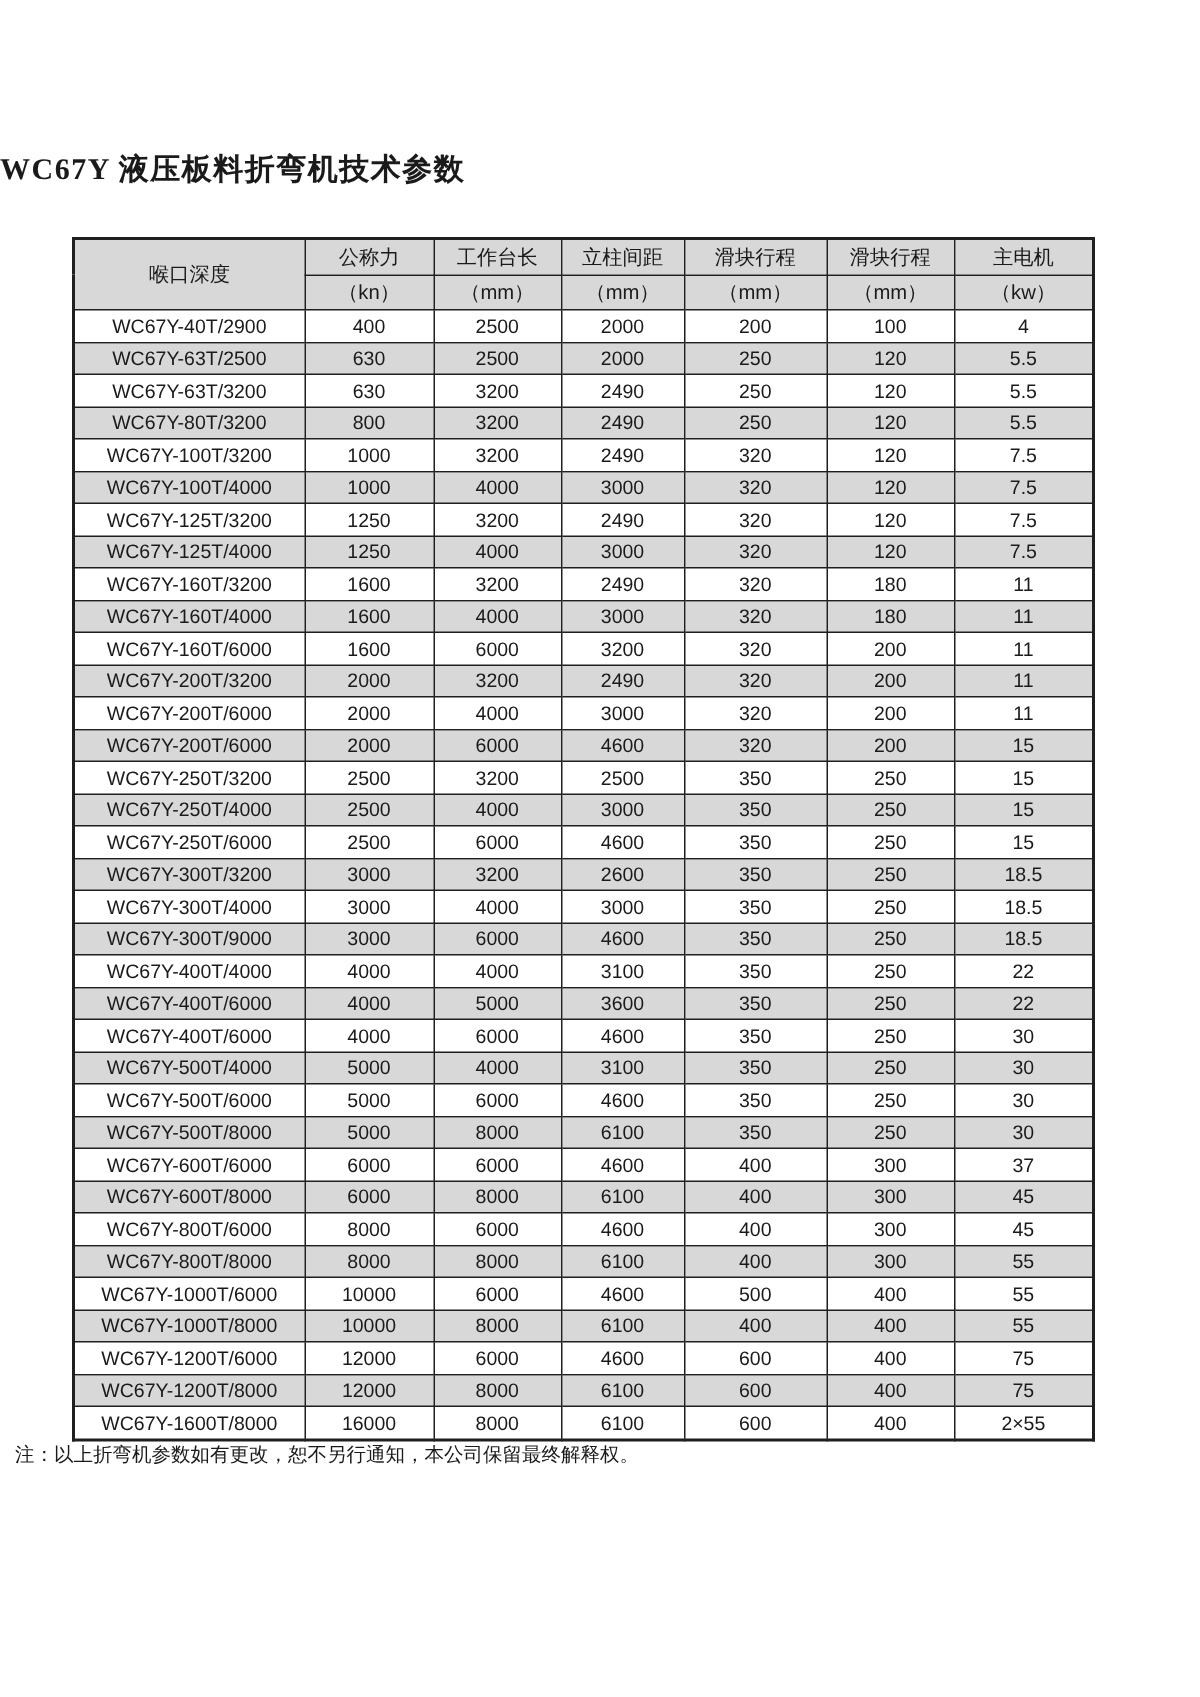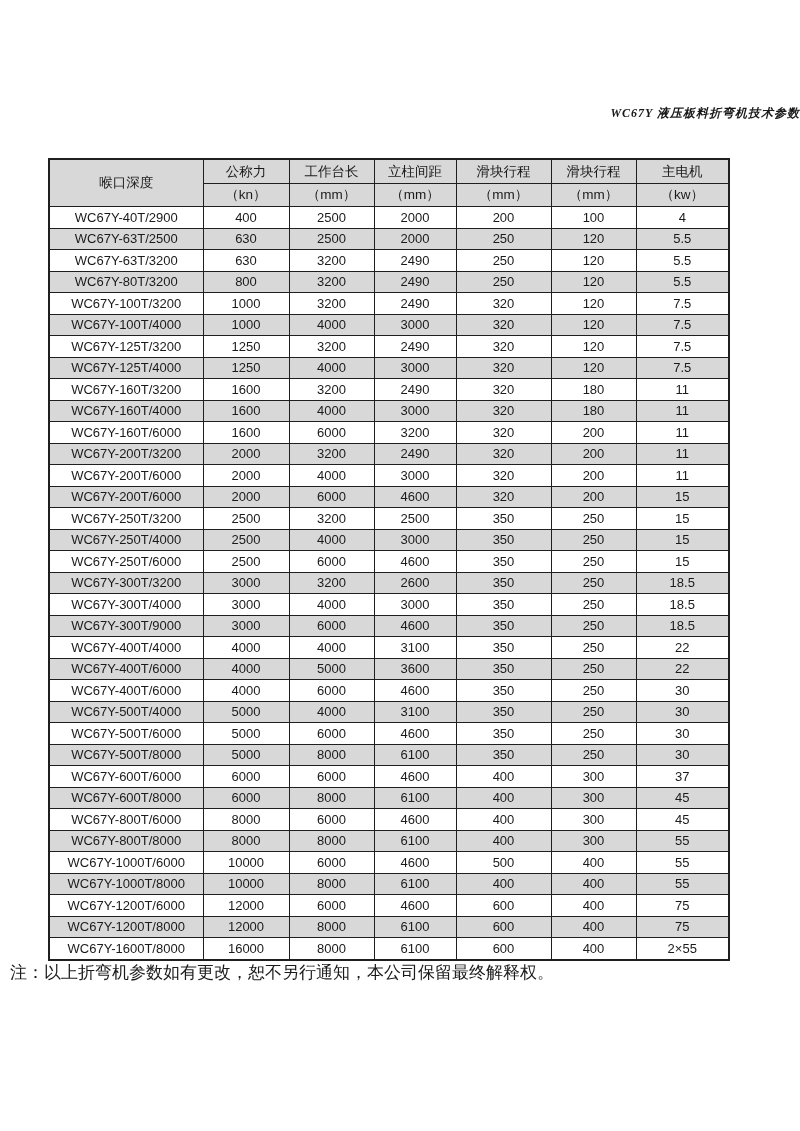--- a/index.html
+++ b/index.html
@@ -15,28 +15,27 @@
     background:var(--bg);
     overflow:hidden;
     font-family:"Liberation Sans","DejaVu Sans",sans-serif;
     color:var(--text);
   }
   .doc-title{
     position:absolute;
     top:99px;left:0;
     width:100%;
     margin:0;
-    text-align:right;
+    text-align:left;
     font-family:"Liberation Serif","DejaVu Serif",serif;
     font-weight:bold;
-    font-size:12px;
+    font-size:20px;
     line-height:28px;
     letter-spacing:1px;
     color:var(--text);
-    font-style:italic;
   }
   table.spec-table{
     position:absolute;
     top:158px;left:48px;
     width:680px;
     border-collapse:collapse;
     table-layout:fixed;
     border:2px solid var(--border);
     font-size:13px;
   }
@@ -59,21 +58,21 @@
     height:20.5px;
     background:#ffffff;
   }
   .spec-table tbody tr:nth-child(even) td{
     background:var(--row-alt);
   }
   .footnote{
     position:absolute;
     top:961px;left:10px;
     font-family:"Liberation Serif","DejaVu Serif",serif;
-    font-size:17px;
+    font-size:13px;
     color:var(--text);
     white-space:nowrap;
   }
 </style>
 </head>
 <body>
 
 <div class="page">
 
   <h1 class="doc-title">WC67Y 液压板料折弯机技术参数</h1>

